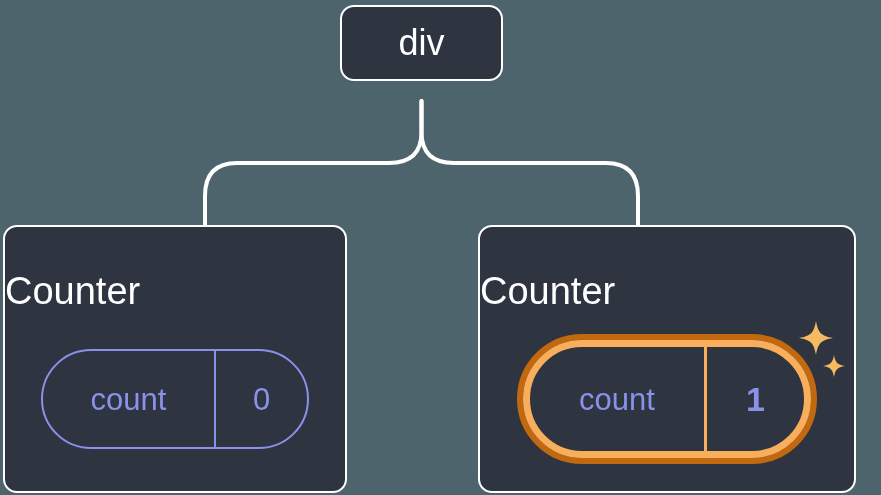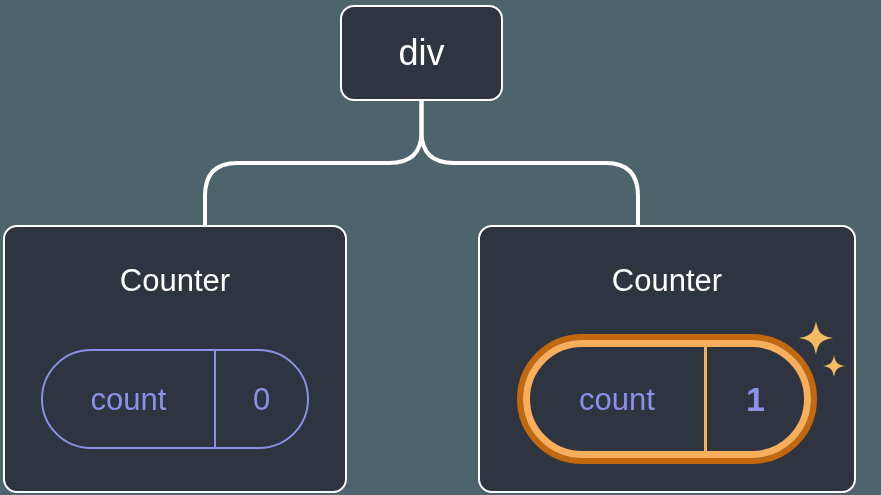--- a/index.html
+++ b/index.html
@@ -4,42 +4,42 @@
 <style>
   html,body{margin:0;padding:0;background:#4D646C;}
   .canvas{
     position:relative;width:881px;height:495px;overflow:hidden;
     background:var(--page-bg,#4D646C);
     font-family:"Liberation Sans",sans-serif;
     -webkit-font-smoothing:antialiased;
   }
   
   .node-root{
-    position:absolute;left:340px;top:5px;width:163px;height:96px;
+    position:absolute;left:340px;top:5px;width:163px;height:76px;
     background:var(--node-bg,#2E3440);
     border:2.5px solid var(--line,#FFFFFF);
     border-radius:14px;box-sizing:border-box;
     display:flex;align-items:center;justify-content:center;
   }
   .node-root-label{color:var(--line,#FFFFFF);font-size:36px;line-height:1;}
   
   .connectors{position:absolute;left:0;top:0;width:881px;height:495px;pointer-events:none;}
   .connectors path{fill:none;stroke:var(--line,#FFFFFF);stroke-width:4;stroke-linecap:round;}
   
   .card{
     position:absolute;top:225px;height:268px;
     background:var(--node-bg,#2E3440);
     border:2px solid var(--line,#FFFFFF);
     border-radius:14px;box-sizing:border-box;
   }
   .card-left{left:3px;width:344px;}
   .card-right{left:478px;width:378px;}
   .card-title{
-    margin-top:34px;text-align:center;
-    color:var(--line,#FFFFFF);font-size:31px;line-height:40px;
+    margin-top:44px;text-align:left;
+    color:var(--line,#FFFFFF);font-size:38px;line-height:40px;
   }
   
   .pill-plain{
     position:absolute;top:122px;left:50%;transform:translateX(-50%);
     width:268px;height:100px;box-sizing:border-box;
     border:2px solid var(--state-purple,#8A91E8);
     border-radius:999px;display:flex;align-items:stretch;overflow:hidden;
   }
   .pill-plain .seg-key{
     width:173px;box-sizing:border-box;

